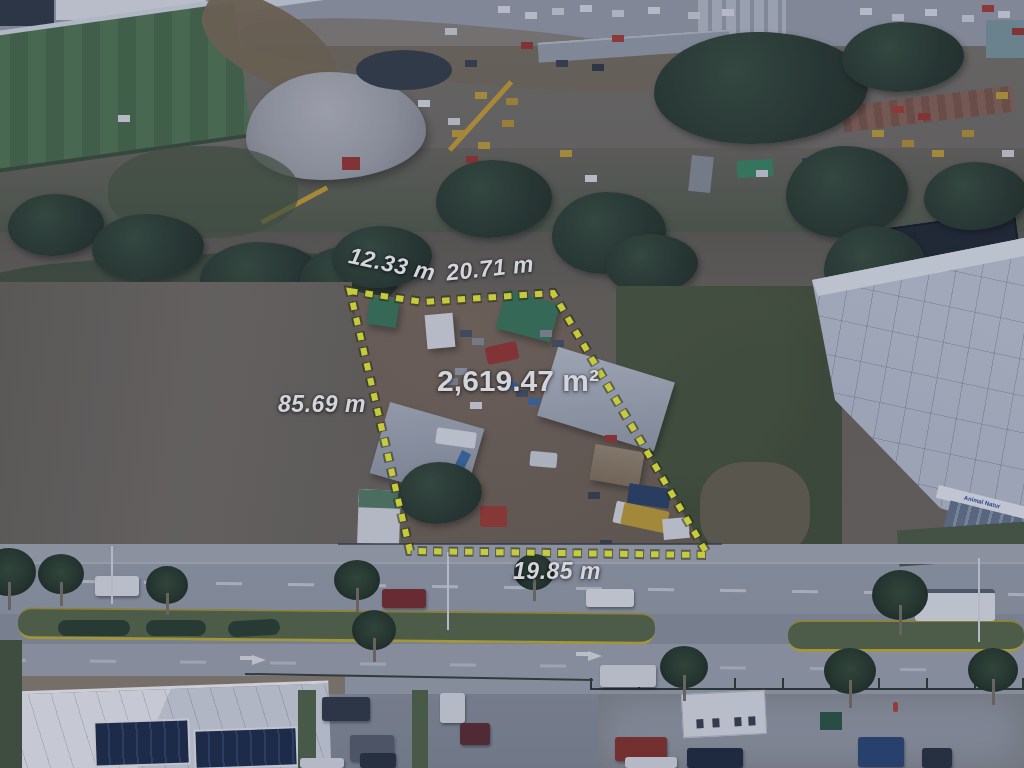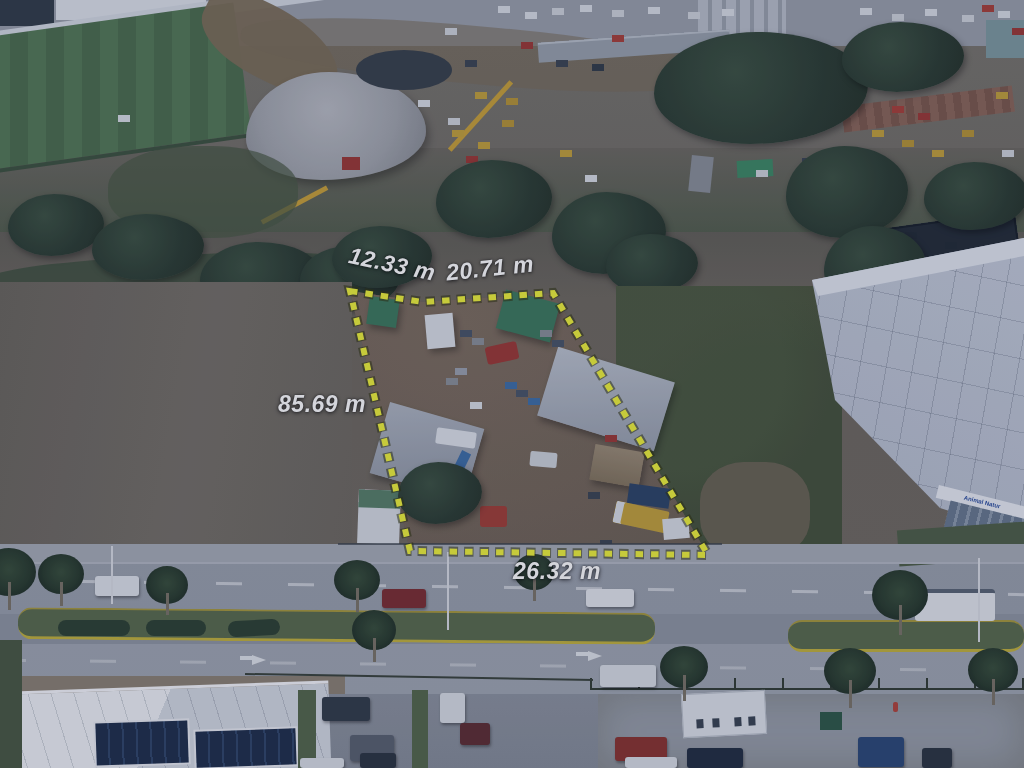--- a/index.html
+++ b/index.html
@@ -323,16 +323,17 @@
   <div class="abs pole" style="left:111px;top:546px;height:58px;"></div>
 
   <svg class="abs svgov" viewBox="0 0 1024 768">
     <polygon points="350,291 423,302 553,293 708,555 410,551" fill="none" stroke="#32350f" stroke-opacity=".55" stroke-width="10" stroke-dasharray="9.5 6" stroke-dashoffset="1"></polygon>
     <polygon points="350,291 423,302 553,293 708,555 410,551" fill="none" stroke="#eef23c" stroke-width="6" stroke-dasharray="7.5 8"></polygon>
   </svg>
 
   <div class="abs measure m-tl">12.33 m</div>
   <div class="abs measure m-tr">20.71 m</div>
   <div class="abs measure m-l">85.69 m</div>
-  <div class="abs measure m-b">26.32 m</div>
+  <div class="abs measure m-b">19.85 m</div>
+  <div class="abs measure m-area">2,619.47 m²</div>
 
   <div class="abs tint"></div>
 </div>
 
 </body></html>

